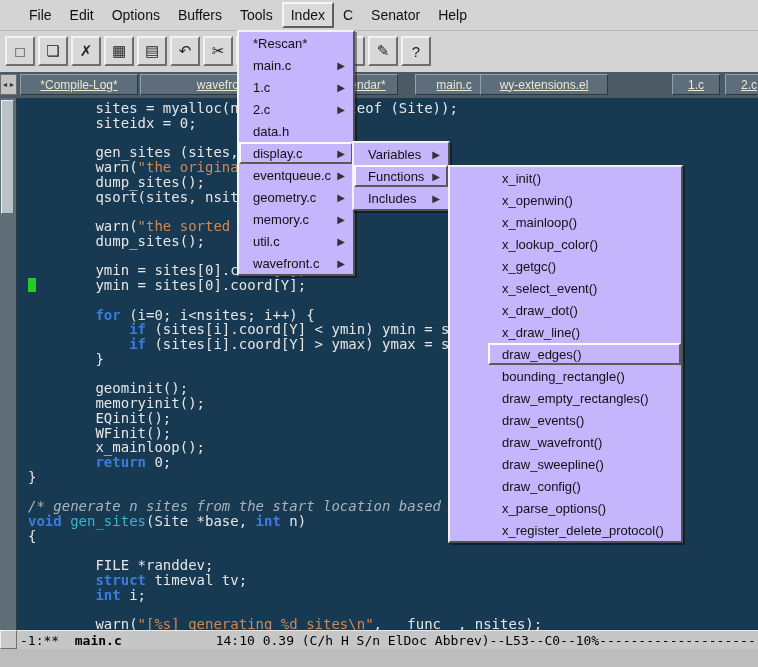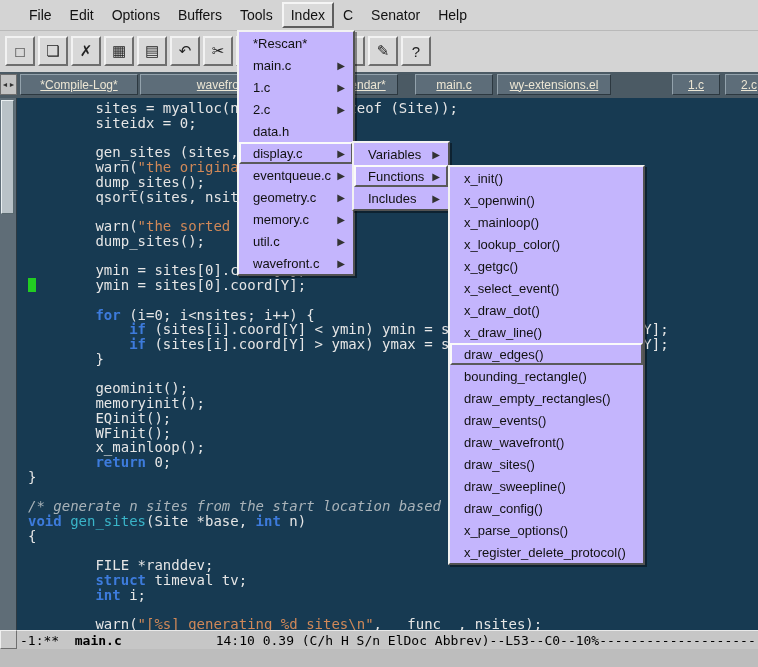--- a/index.html
+++ b/index.html
@@ -50,21 +50,21 @@
   .menu{position:absolute;background:#c4b5fd;z-index:10;
     border:2px solid;border-color:#f2f2f2 #525252 #525252 #f2f2f2;
     box-shadow:2px 2px 0 rgba(0,0,0,0.4);}
   .mi{height:22px;box-sizing:border-box;display:flex;align-items:center;
     padding:0 6px 0 12px;font-size:13px;color:#111;border:2px solid transparent;white-space:nowrap;}
   .mi.sel{border-color:#fafafa #5a5a5a #5a5a5a #fafafa;}
   .mi .lbl{flex:1;overflow:hidden;}
   .mi .arr{font-size:10px;color:#333;margin-left:6px;}
   #menu-index{left:237px;top:30px;width:114px;}
   #menu-display{left:352px;top:141px;width:94px;}
-  #menu-functions{left:448px;top:165px;width:193px;}
+  #menu-functions{left:448px;top:165px;width:193px;padding-left:38px;}
   
   .modeline{position:absolute;left:0;top:630px;width:758px;height:19px;background:#c6c6c6;
     border-top:1px solid #e9e9e9;box-sizing:border-box;
     font-family:"DejaVu Sans Mono",monospace;font-size:13px;color:#000;
     display:flex;align-items:center;white-space:pre;overflow:hidden;}
   .ml-box{position:absolute;left:0;top:630px;width:17px;height:19px;background:#c9c9c9;
     border:1px solid;border-color:#efefef #6f6f6f #6f6f6f #efefef;box-sizing:border-box;z-index:2;}
   .ml-text{padding-left:20px;}
   .ml-text .b{font-weight:bold;}
   .echo{position:absolute;left:0;top:649px;width:758px;height:18px;background:#bdbdbd;}
@@ -127,21 +127,21 @@
   </div>
 
 <div class="tabbar" id="tabbar">
   <div class="tabscroll">
     <span>◄►</span>
   </div>
 <div class="tab" style="left: 20px; width: 118px;">*Compile-Log*</div>
     <div class="tab" style="left: 140px; width: 175px;">wavefront.c</div>
     <div class="tab" style="left: 318px; width: 80px;">*calendar*</div>
     <div class="tab" style="left: 415px; width: 78px;">main.c</div>
-    <div class="tab" style="left: 497px; width: 114px;">wy-extensions.el</div>
+    <div class="tab" style="left: 480px; width: 128px;">wy-extensions.el</div>
     <div class="tab" style="left: 672px; width: 48px;">1.c</div>
     <div class="tab" style="left: 725px; width: 48px;">2.c</div>
   </div>
 
 <div class="editor" id="editor">
   <div class="code" id="code"><div class="ln"><span class="sg-plain">        sites = myalloc(nsites *    sizeof (Site));</span></div><div class="ln"><span class="sg-plain">        siteidx = 0;</span></div><div class="ln"></div><div class="ln"><span class="sg-plain">        gen_sites (sites, nsites);</span></div><div class="ln"><span class="sg-plain">        warn(</span><span class="sg-str">"the original sites:\n"</span><span class="sg-plain">);</span></div><div class="ln"><span class="sg-plain">        dump_sites();</span></div><div class="ln"><span class="sg-plain">        qsort(sites, nsites, sizeof(Site), cmp);</span></div><div class="ln"></div><div class="ln"><span class="sg-plain">        warn(</span><span class="sg-str">"the sorted sites:\n"</span><span class="sg-plain">);</span></div><div class="ln"><span class="sg-plain">        dump_sites();</span></div><div class="ln"></div><div class="ln"><span class="sg-plain">        ymin = sites[0].coord[Y];</span></div><div class="ln"><span class="sg-plain">        ymin = sites[0].coord[Y];</span></div><div class="ln"></div><div class="ln"><span class="sg-plain">        </span><span class="sg-kw">for</span><span class="sg-plain"> (i=0; i&lt;nsites; i++) {</span></div><div class="ln"><span class="sg-plain">            </span><span class="sg-kw">if</span><span class="sg-plain"> (sites[i].coord[Y] &lt; ymin) ymin = sites[i].coord[         Y];</span></div><div class="ln"><span class="sg-plain">            </span><span class="sg-kw">if</span><span class="sg-plain"> (sites[i].coord[Y] &gt; ymax) ymax = sites[i].coord[         Y];</span></div><div class="ln"><span class="sg-plain">        }</span></div><div class="ln"></div><div class="ln"><span class="sg-plain">        geominit();</span></div><div class="ln"><span class="sg-plain">        memoryinit();</span></div><div class="ln"><span class="sg-plain">        EQinit();</span></div><div class="ln"><span class="sg-plain">        WFinit();</span></div><div class="ln"><span class="sg-plain">        x_mainloop();</span></div><div class="ln"><span class="sg-plain">        </span><span class="sg-kw">return</span><span class="sg-plain"> 0;</span></div><div class="ln"><span class="sg-plain">}</span></div><div class="ln"></div><div class="ln"><span class="sg-cmt">/* generate n sites from the start location based on the seed */</span></div><div class="ln"><span class="sg-kw">void</span><span class="sg-plain"> </span><span class="sg-fn">gen_sites</span><span class="sg-plain">(Site *base, </span><span class="sg-kw">int</span><span class="sg-plain"> n)</span></div><div class="ln"><span class="sg-plain">{</span></div><div class="ln"></div><div class="ln"><span class="sg-plain">        FILE *randdev;</span></div><div class="ln"><span class="sg-plain">        </span><span class="sg-kw">struct</span><span class="sg-plain"> timeval tv;</span></div><div class="ln"><span class="sg-plain">        </span><span class="sg-kw">int</span><span class="sg-plain"> i;</span></div><div class="ln"></div><div class="ln"><span class="sg-plain">        warn(</span><span class="sg-str">"[%s] generating %d sites\n"</span><span class="sg-plain">, __func__, nsites);</span></div></div>
 </div>
 
 <div class="scrollbar">
   <div class="thumb"></div>
@@ -239,23 +239,20 @@
       <span class="lbl">bounding_rectangle()</span>
     </div>
     <div class="mi">
       <span class="lbl">draw_empty_rectangles()</span>
     </div>
     <div class="mi">
       <span class="lbl">draw_events()</span>
     </div>
     <div class="mi">
       <span class="lbl">draw_wavefront()</span>
-    </div>
-    <div class="mi">
-      <span class="lbl">draw_sites()</span>
     </div>
     <div class="mi">
       <span class="lbl">draw_sweepline()</span>
     </div>
     <div class="mi">
       <span class="lbl">draw_config()</span>
     </div>
     <div class="mi">
       <span class="lbl">x_parse_options()</span>
     </div>

